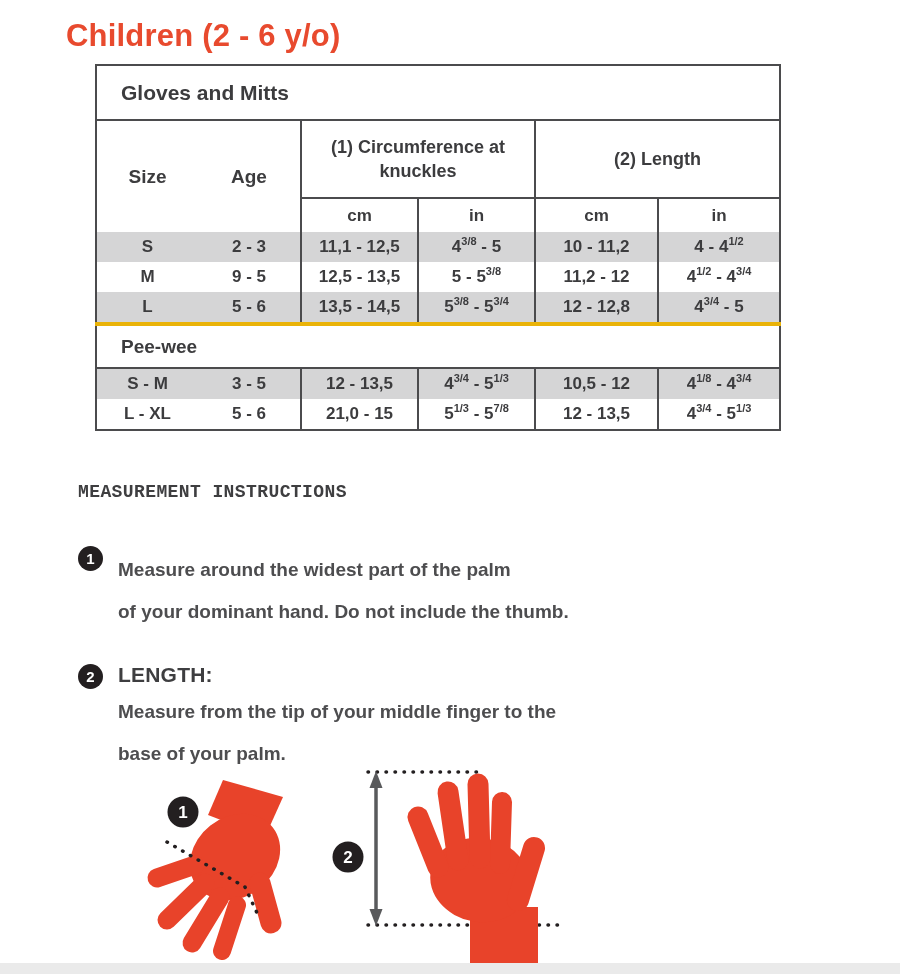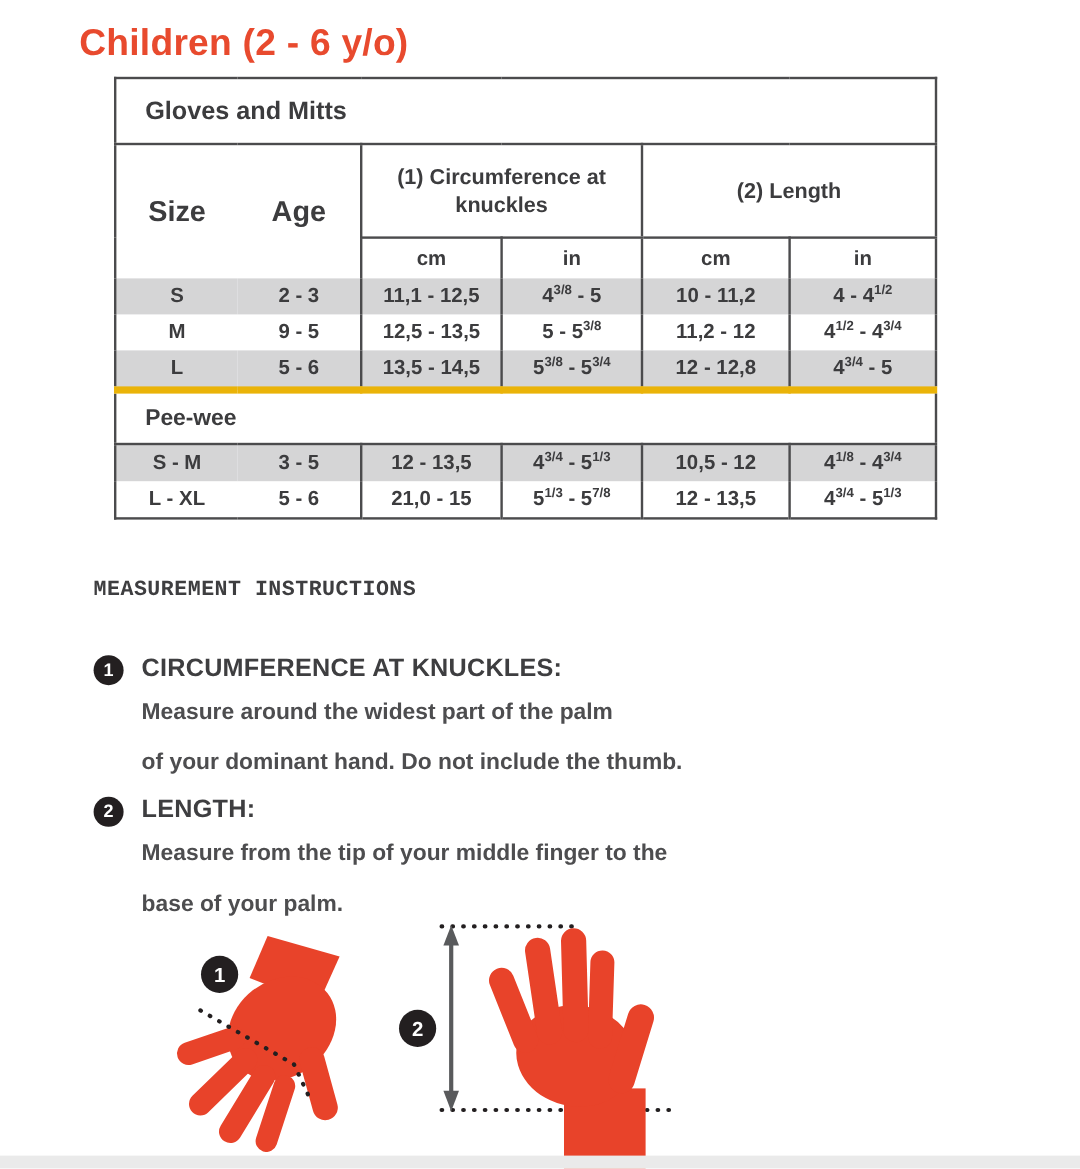--- a/index.html
+++ b/index.html
@@ -24,27 +24,27 @@
     text-align:center; vertical-align:middle; padding:0;
     font-weight:bold; font-size:17px;
   }
   .bl { border-left:2px solid #4b4b4d; }
   tr.title-row td {
     text-align:left; padding-left:24px; font-size:21px; height:53px;
     border-bottom:2px solid #4b4b4d;
   }
   tr.col-head td { height:76px; font-size:18px; line-height:24px; }
   tr.col-head td.bl { border-bottom:2px solid #4b4b4d; }
-  tr.col-head td.axis-head { font-size:24px; }
+  tr.col-head td.axis-head { font-size:19px; }
   tr.units td { height:33px; }
   tr.data td { height:30px; }
   tr.gray td { background:#d5d5d6; }
   tr.section-row td {
     height:41px; text-align:left; padding-left:24px; font-size:19px;
-    border-top:6px solid #eab308; border-bottom:2px solid #4b4b4d;
+    border-top:4px solid #eab308; border-bottom:2px solid #4b4b4d;
   }
   sup { font-size:11px; line-height:0; }
 
   
   .instr-heading {
     position:absolute; left:78px; top:482px;
     font-size:18px; font-weight:bold; letter-spacing:0.4px; color:#3e3e40;font-family:Liberation Mono, monospace;
   }
   .instr-item { position:absolute; left:78px; display:flex; gap:15px; }
   .instr-item.one { top:545px; }
@@ -148,21 +148,20 @@
         <td class="bl">4<sup>3/4</sup> - 5<sup>1/3</sup></td>
       </tr>
     </tbody>
   </table>
 
   <div class="instr-heading">MEASUREMENT INSTRUCTIONS</div>
 
   <div class="instr-item one">
     <div class="num-badge">1</div>
     <div>
-      <div class="instr-title">CIRCUMFERENCE AT KNUCKLES:</div>
       <div class="instr-body">Measure around the widest part of the palm
 of your dominant hand. Do not include the thumb.</div>
     </div>
   </div>
 
   <div class="instr-item two">
     <div class="num-badge">2</div>
     <div>
       <div class="instr-title">LENGTH:</div>
       <div class="instr-body">Measure from the tip of your middle finger to the

